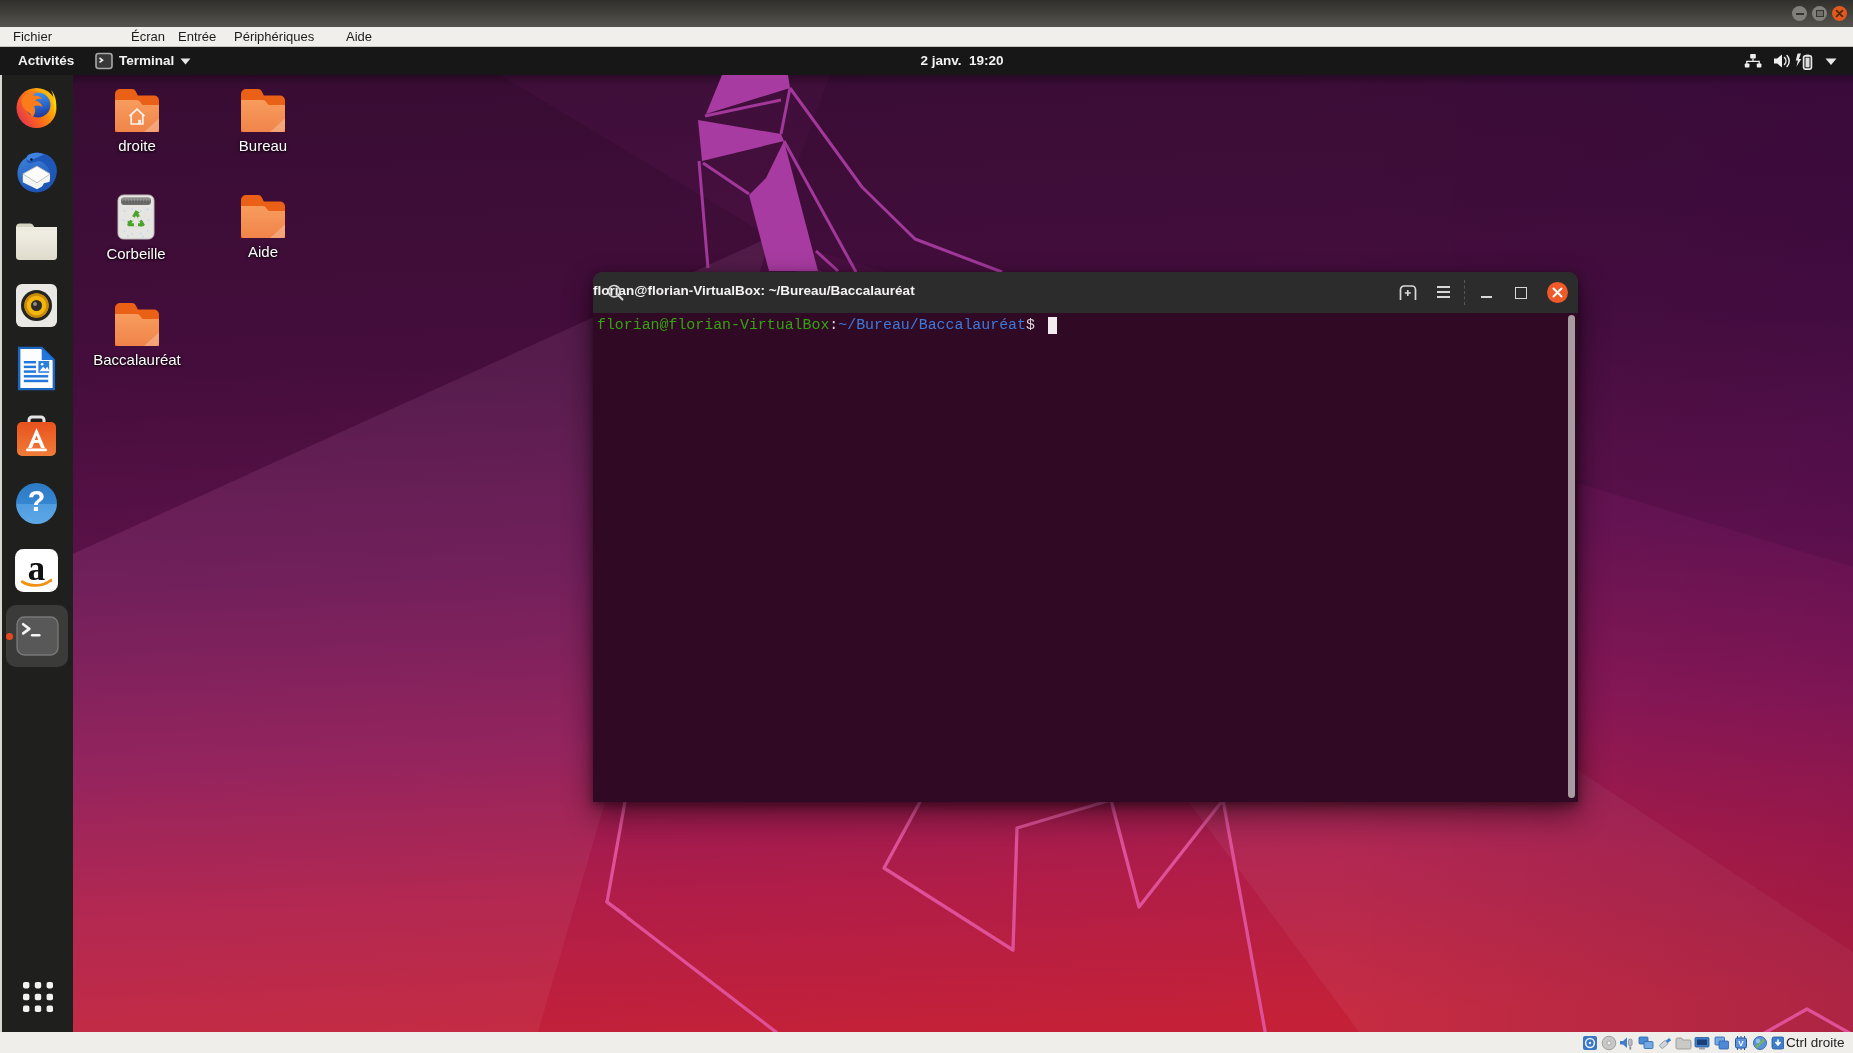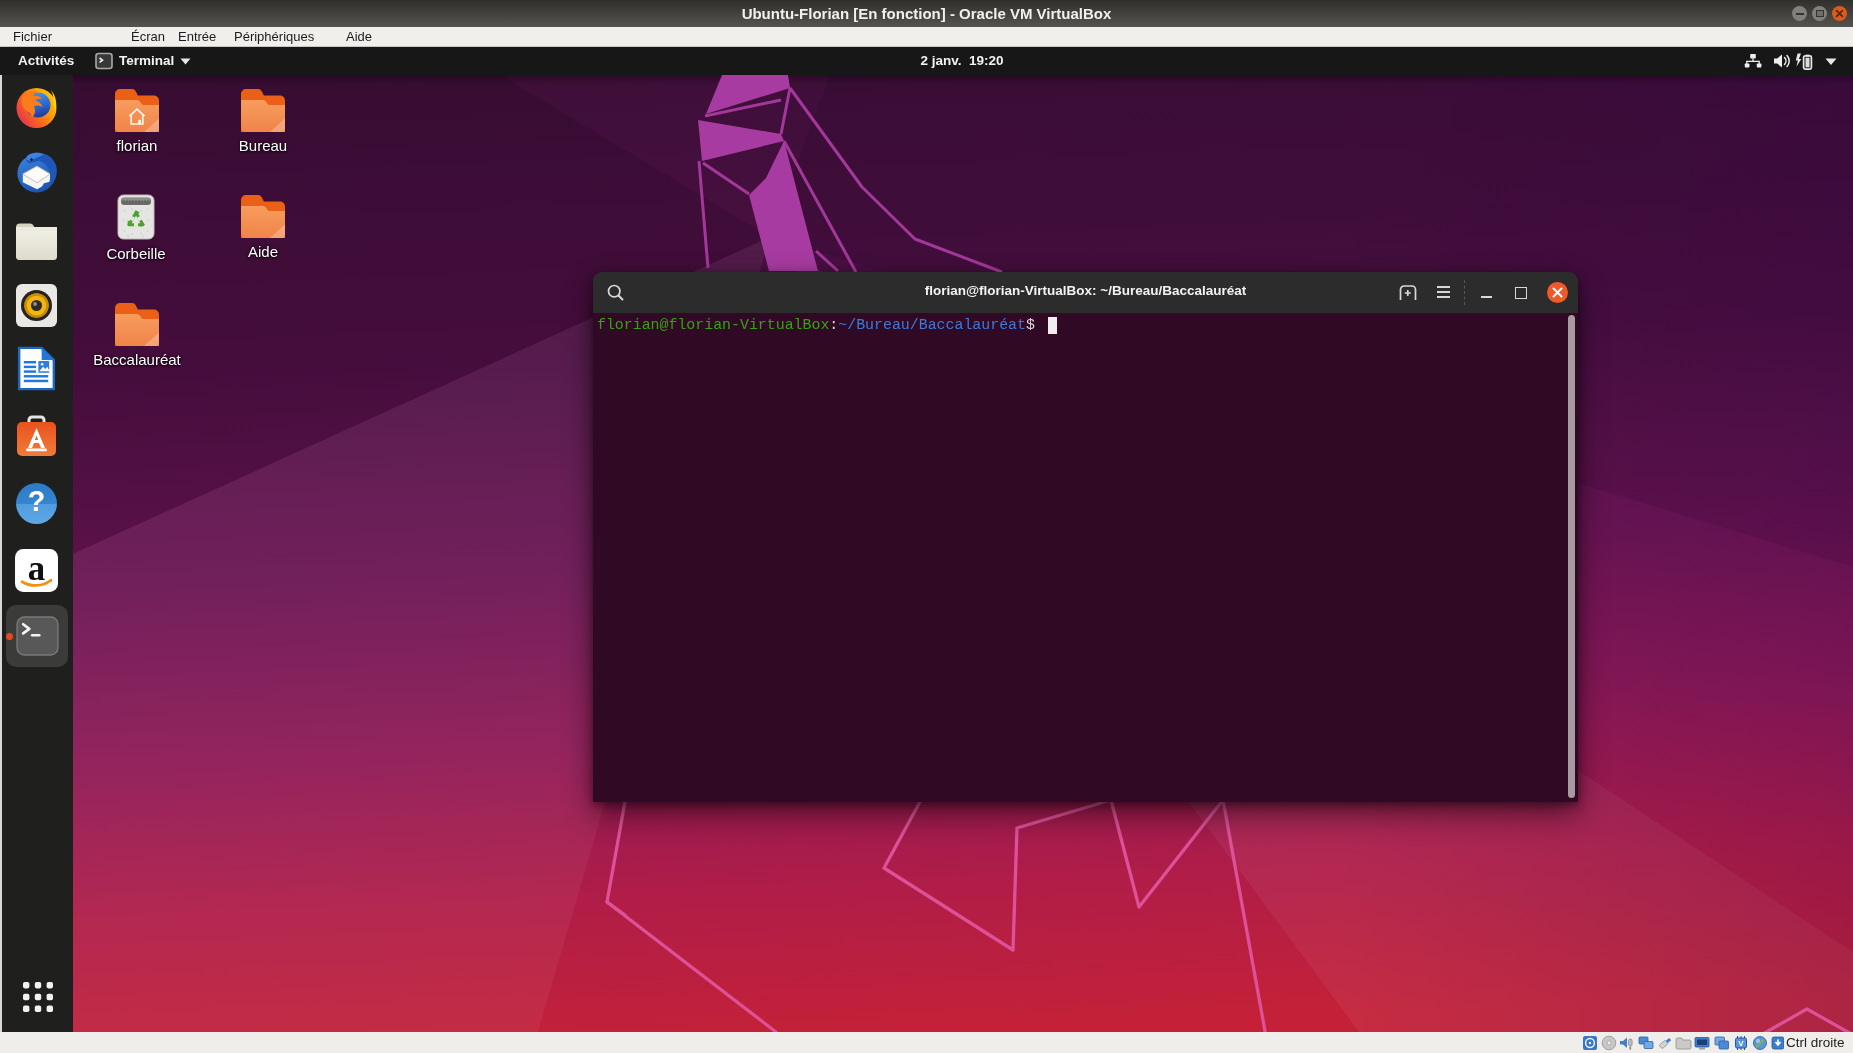--- a/index.html
+++ b/index.html
@@ -22,21 +22,21 @@
   #leftstrip{left:0;top:28px;width:2px;height:957px;background:#d9d7d2;z-index:6;}
   .dkicon{position:absolute;left:14px;width:45px;height:45px;}
   
   .dicon{position:absolute;width:110px;text-align:center;z-index:2;color:#fff;font-size:15px;}
   .dicon .lbl{display:block;margin-top:2px;text-shadow:0 1px 2px rgba(0,0,0,.95),0 0 3px rgba(0,0,0,.6);}
   
   #term{left:593px;top:225px;width:985px;height:530px;z-index:10;
      border-radius:9px 9px 0 0;box-shadow:0 12px 30px rgba(0,0,0,.48),0 3px 10px rgba(0,0,0,.4);}
   #termhead{left:0;top:0;width:985px;height:41px;background:#2c2c2c;border-radius:9px 9px 0 0;
      color:#f4f2f2;font-size:13.5px;font-weight:bold;}
-  #termtitle{left:0;top:11px;width:985px;text-align:center;}
+  #termtitle{left:0;top:11px;width:985px;}
   #termbody{left:0;top:41px;width:985px;height:489px;background:#300a24;
      font-family:"Liberation Mono",monospace;font-size:14.9px;font-weight:normal;}
   #prompt{left:4px;top:4px;white-space:pre;color:#ded6da;}
   .pgreen{color:#33a410;}
   .pblue{color:#3d79da;}
   #cursor{left:455px;top:4px;width:9px;height:17px;background:#f2ecf0;}
   #scrollth{left:975px;top:2px;width:7px;height:483px;background:#a79aa1;border-radius:4px;}
 </style></head>
 <body>
 
@@ -277,21 +277,21 @@
 
   <div class="dicon" style="left:82px;top:40px;">
     <svg width="48" height="45" viewBox="0 0 48 45">
         <use href="#folder48"></use>
       <g stroke="#fdf3ec" stroke-width="1.7" fill="none">
         <path d="M16.5,29.2 L24,22.2 L31.5,29.2"></path>
         <path d="M18.2,28.2 V37 H29.8 V28.2"></path>
       </g>
       <path d="M25.2,32.8 h2.8 v4.2 h-2.8 z" fill="#fdf3ec"></path>
     </svg>
-    <span class="lbl">florian</span>
+    <span class="lbl">droite</span>
   </div>
   <div class="dicon" style="left:208px;top:40px;">
     <svg width="48" height="45" viewBox="0 0 48 45">
         <use href="#folder48"></use>
       </svg>
     <span class="lbl">Bureau</span>
   </div>
   <div class="dicon" style="left:81px;top:146px;">
     <svg width="48" height="47" viewBox="0 0 48 47">
       <rect x="6" y="2" width="36" height="44" rx="5.5" fill="#e7e5e2"></rect>
@@ -368,21 +368,20 @@
     </div>
     <div class="abs" id="termbody">
       <div class="abs" id="prompt"><span class="pgreen">florian@florian-VirtualBox</span>:<span class="pblue">~/Bureau/Baccalauréat</span>$</div>
       <div class="abs" id="cursor"></div>
       <div class="abs" id="scrollth"></div>
     </div>
   </div>
 </div>
 
 <div class="abs" id="titlebar">
-  <div class="abs" id="titletext">Ubuntu-Florian [En fonction] - Oracle VM VirtualBox</div>
   <div class="abs wbtn" style="left:1792px;background:#81807b;"></div>
   <div class="abs" style="left:1795.5px;top:12.5px;width:8px;height:2px;background:#35342f;"></div>
   <div class="abs wbtn" style="left:1812px;background:#81807b;"></div>
   <div class="abs" style="left:1815.5px;top:10px;width:6px;height:4.5px;border:1.3px solid #35342f;background:#6e6d68;"></div>
   <div class="abs wbtn" style="left:1832px;background:#e4581e;"></div>
   <svg class="abs" style="left:1832px;top:6px" width="15" height="15" viewBox="0 0 15 15">
     <path d="M4.6,4.6 L10.4,10.4 M10.4,4.6 L4.6,10.4" stroke="#4a2c10" stroke-width="1.8" stroke-linecap="round"></path>
   </svg>
 </div>
 <div class="abs" id="menubar">

